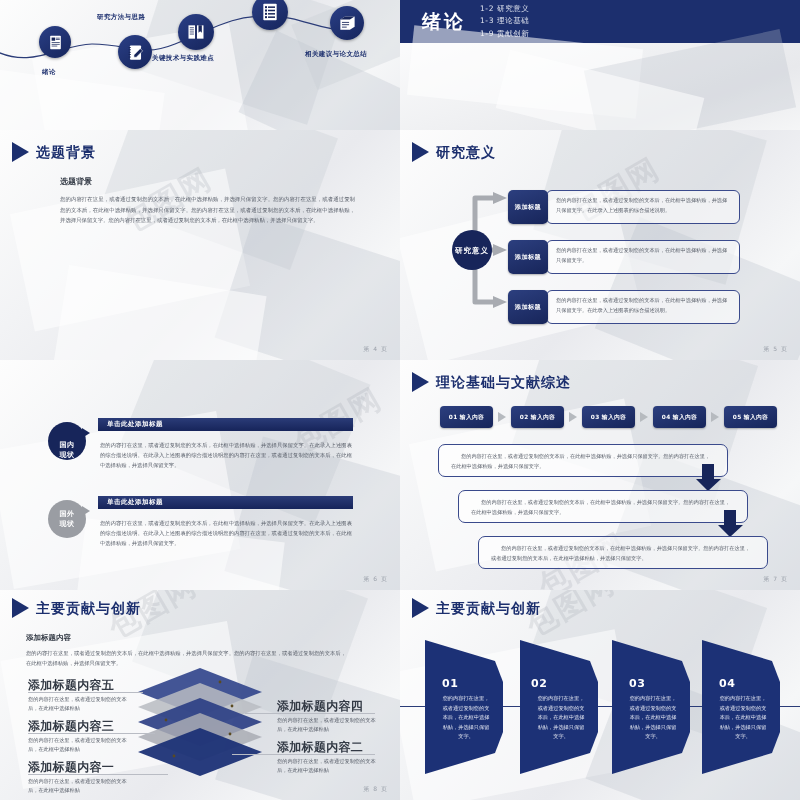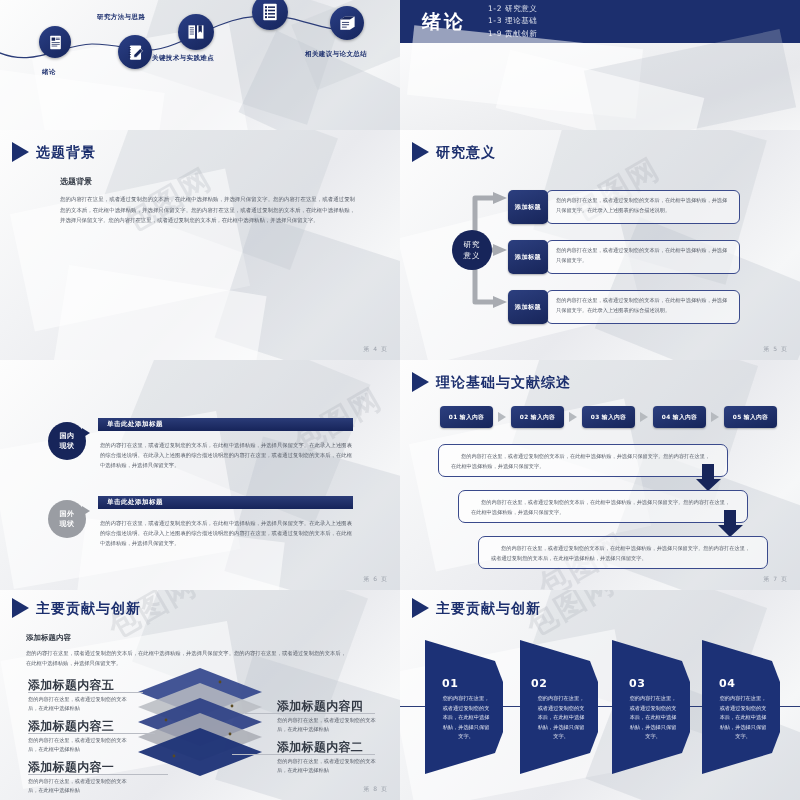--- a/index.html
+++ b/index.html
@@ -90,41 +90,41 @@
   .part .p-t { font-size:8px;font-weight:bold;letter-spacing:.5px;padding-bottom:3px;}
   .part .p-n { font-size:27px;font-weight:bold;line-height:.85;}
   .sec-navy {
     flex:1;height:43px;background:#1c2f6e;
     display:flex;align-items:center;
   }
   .sec-navy .sec-title {
     color:#fff;font-size:19px;font-weight:bold;letter-spacing:3px;
     margin-left:22px;
   }
-  .sec-list { margin-left:22px; }
+  .sec-list { margin-left:14px; }
   .sec-list div { color:#dfe3ee; font-size:7.5px; line-height:12.6px; letter-spacing:.6px;}
   .sec-floor {
     position:absolute;left:0;top:43px;width:400px;height:87px;
     background:linear-gradient(160deg,#fbfbfc 0%,#f0f1f3 40%,#e8e9ec 72%,#f5f6f7 100%);
   }
 
   
   .s4 { left:0; top:130px; width:400px; height:230px; }
   .s4 .sub { position:absolute;left:60px;top:46px;font-size:8px;font-weight:bold;color:#333a45;}
   .s4 .para {
     position:absolute;left:60px;top:64px;width:295px;
     font-size:5.4px;line-height:10.5px;color:#555b66;text-align:justify;
   }
 
   
   .s5 { left:400px; top:130px; width:400px; height:230px; }
   .s5 .hub {
     position:absolute;left:443px;top:236px;width:40px;height:40px;border-radius:50%;
-    background:#17255a;color:#fff;font-size:7.5px;font-weight:normal;
-    display:flex;flex-direction:column;align-items:center;justify-content:center;
+    background:#17255a;color:#fff;font-size:7.5px;font-weight:bold;
+    display:flex;flex-direction:row;align-items:center;justify-content:center;
     line-height:11px;letter-spacing:1px;
   }
   .s5 .rowbox { position:absolute; display:flex; align-items:center; }
   .s5 .tag {
     width:40px;height:34px;border-radius:5px;
     background:linear-gradient(160deg,#2c3f7f,#17255a);
     color:#fff;font-size:6.2px;font-weight:bold;letter-spacing:.4px;
     display:flex;align-items:center;justify-content:center;
     box-shadow:0 1px 2px rgba(0,0,0,.3);
     position:relative;z-index:2;
@@ -380,21 +380,21 @@
   <div class="slide s6">
     <div class="facets">
       <i class="f-dark" style="left:140px;top:-20px;width:210px;height:150px;transform:rotate(22deg);"></i>
       <i style="left:0px;top:70px;width:230px;height:140px;transform:rotate(-10deg);"></i>
       <i class="f-dark2" style="left:240px;top:100px;width:190px;height:140px;transform:rotate(16deg);"></i>
       <i style="left:80px;top:170px;width:200px;height:90px;transform:rotate(7deg);"></i>
     </div>
     <div class="wm" style="left:290px;top:40px;">包图网</div>
 
 
-    <div class="bubble navy" style="left:48px;top:62px;">
+    <div class="bubble navy" style="left:48px;top:62px;justify-content:flex-end;">
       <span>国内</span>
       <span>现状</span>
     </div>
     <div class="barhead" style="left:98px;top:58px;">单击此处添加标题</div>
     <div class="bartxt" style="left:100px;top:80px;">您的内容打在这里，或者通过复制您的文本后，在此框中选择粘贴，并选择只保留文字。在此录入上述图表的综合描述说明。在此录入上述图表的综合描述说明您的内容打在这里，或者通过复制您的文本后，在此框中选择粘贴，并选择只保留文字。</div>
 
     <div class="bubble gray" style="left:48px;top:140px;">
       <span>国外</span>
       <span>现状</span>
     </div>

